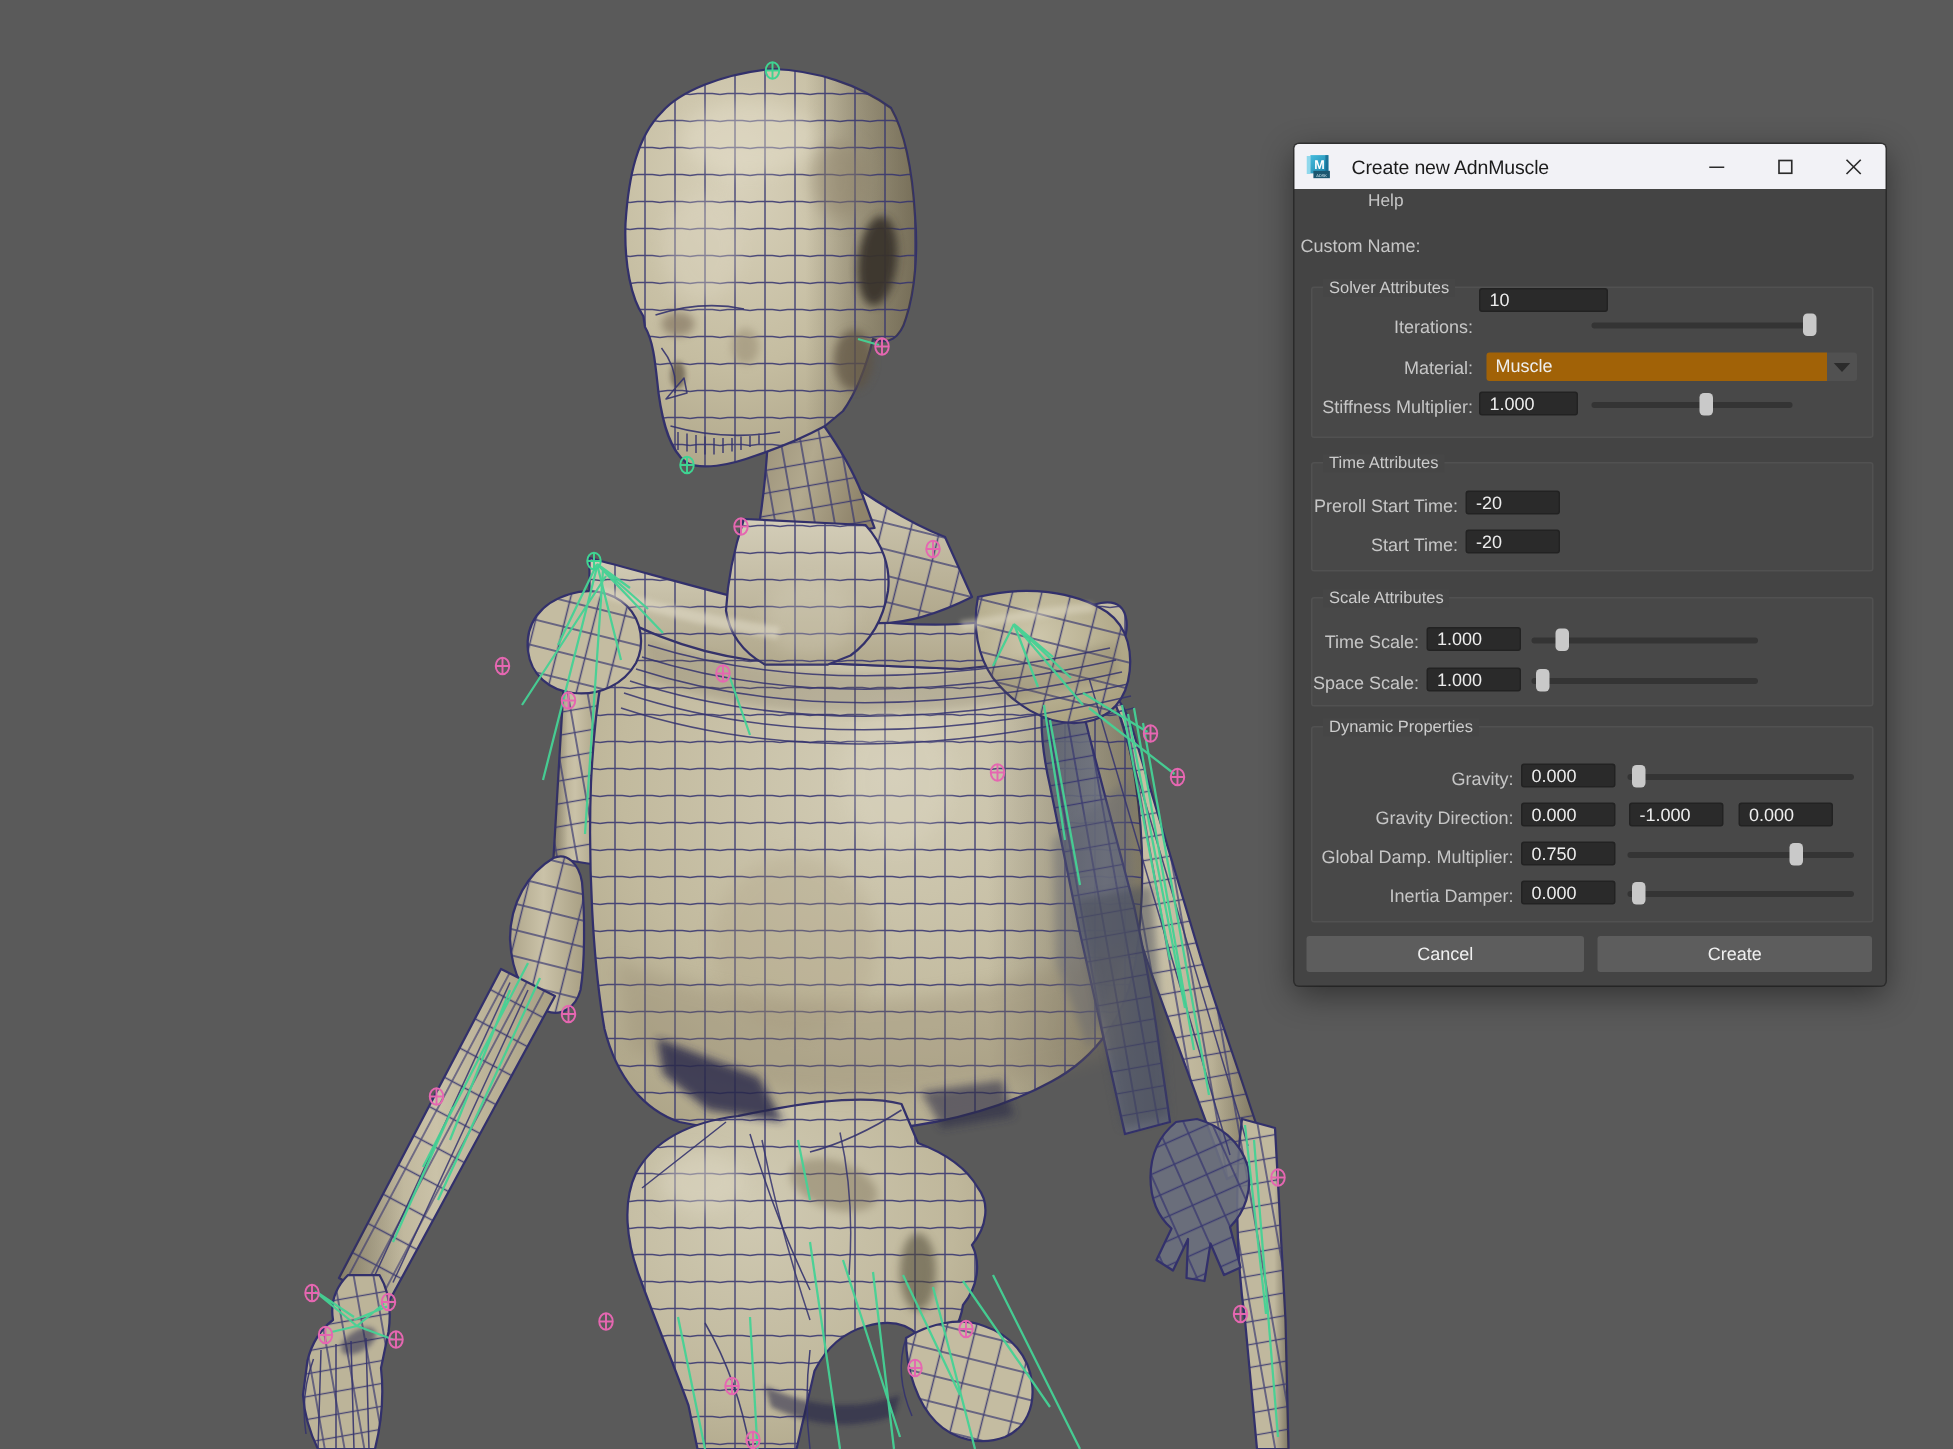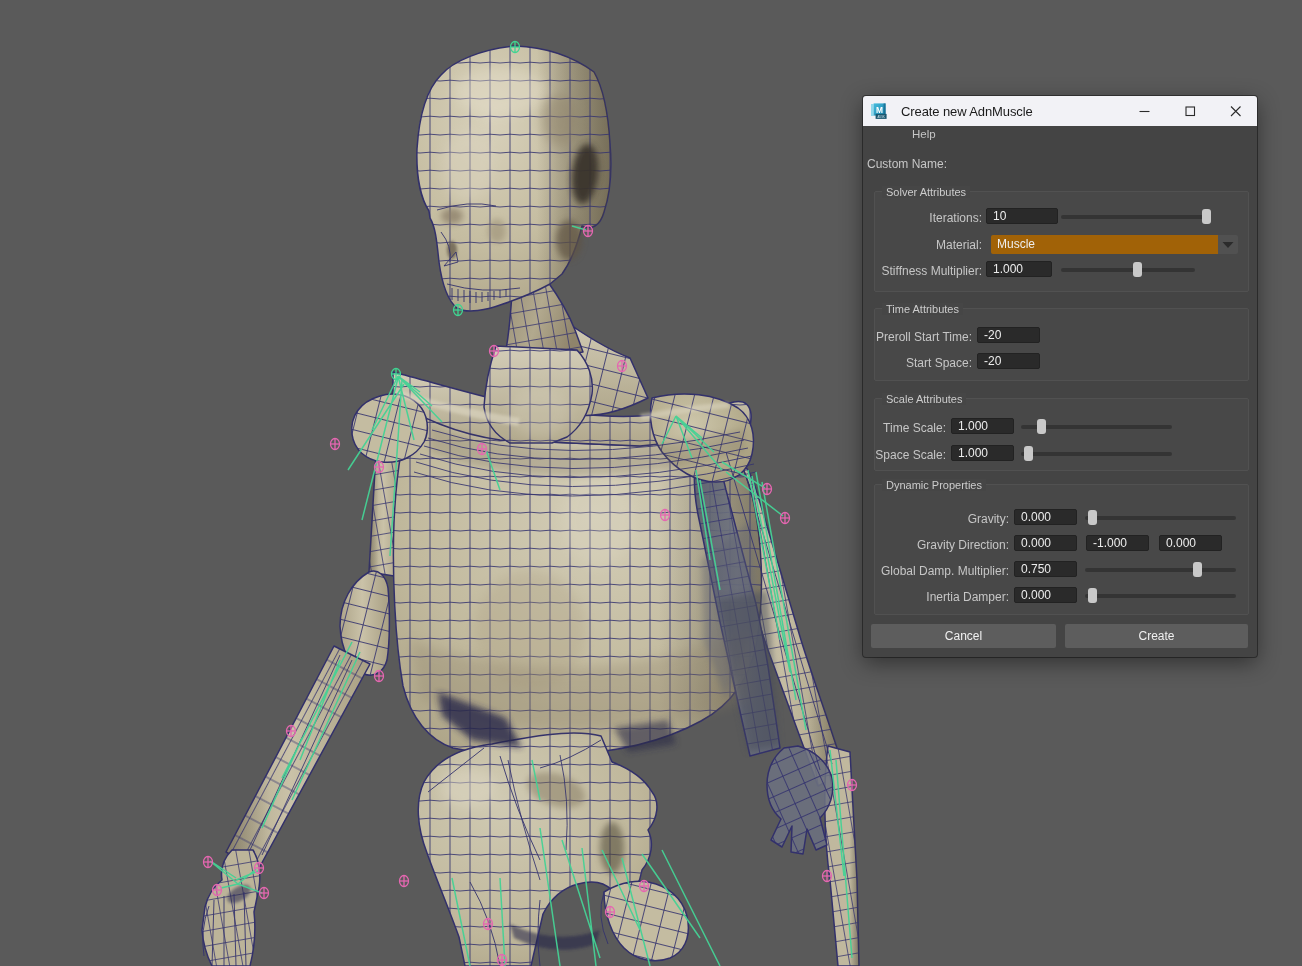--- a/index.html
+++ b/index.html
@@ -358,38 +358,38 @@
         <path d="M12,10.5 L21.5,20 M21.5,10.5 L12,20" stroke="#2b2b2b" stroke-width="1.1"></path>
       </svg>
   </div>
 
   <div class="lbl" style="left:9px;top:32px;font-size:11.5px;margin-left:40px;">Help</div>
   <div class="rlbl" style="left:0px;top:61px;width:84px;">Custom Name:</div>
 
   <div class="panel" style="top:95px;height:101px;"></div>
   <div class="ptitle" style="left:19px;top:90px;">Solver Attributes</div>
   <div class="rlbl" style="left:0px;top:115px;width:119px;">Iterations:</div>
-  <div class="fld" style="left:123px;top:112px;width:72px;height:16px;line-height:14px;">10</div>
+  <div class="fld" style="left:123px;top:96px;width:86px;height:16px;line-height:14px;">10</div>
   <div class="track" style="left:198px;top:119px;width:148px;"></div>
   <div class="handle" style="left:339px;top:113px;"></div>
   <div class="rlbl" style="left:0px;top:142px;width:119px;">Material:</div>
   <div style="position:absolute;left:128px;top:139px;width:90px;height:19px;background:#a16207;border-radius:2px 0 0 2px;color:#eeeeee;font-size:12px;line-height:19px;padding-left:6px;width:221px;">Muscle</div>
   <div style="position:absolute;left:355px;top:139px;width:20px;height:19px;background:#515151;border-radius:0 2px 2px 0;"><svg width="20" height="19">
         <path d="M4.5,7 L15.5,7 L10,13 Z" fill="#2b2b2b"></path>
       </svg></div>
   <div class="rlbl" style="left:0px;top:168px;width:119px;">Stiffness Multiplier:</div>
   <div class="fld" style="left:123px;top:165px;width:66px;height:16px;line-height:14px;">1.000</div>
   <div class="track" style="left:198px;top:172px;width:134px;"></div>
   <div class="handle" style="left:270px;top:166px;"></div>
 
   <div class="panel" style="top:212px;height:73px;"></div>
   <div class="ptitle" style="left:19px;top:207px;">Time Attributes</div>
   <div class="rlbl" style="left:0px;top:234px;width:109px;">Preroll Start Time:</div>
   <div class="fld" style="left:114px;top:231px;width:63px;height:16px;line-height:14px;">-20</div>
-  <div class="rlbl" style="left:0px;top:260px;width:109px;">Start Space:</div>
+  <div class="rlbl" style="left:0px;top:260px;width:109px;">Start Time:</div>
   <div class="fld" style="left:114px;top:257px;width:63px;height:16px;line-height:14px;">-20</div>
 
   <div class="panel" style="top:302px;height:73px;"></div>
   <div class="ptitle" style="left:19px;top:297px;">Scale Attributes</div>
   <div class="rlbl" style="left:0px;top:325px;width:83px;">Time Scale:</div>
   <div class="fld" style="left:88px;top:322px;width:63px;height:16px;line-height:14px;">1.000</div>
   <div class="track" style="left:158px;top:329px;width:151px;"></div>
   <div class="handle" style="left:174px;top:323px;"></div>
   <div class="rlbl" style="left:0px;top:352px;width:83px;">Space Scale:</div>
   <div class="fld" style="left:88px;top:349px;width:63px;height:16px;line-height:14px;">1.000</div>

